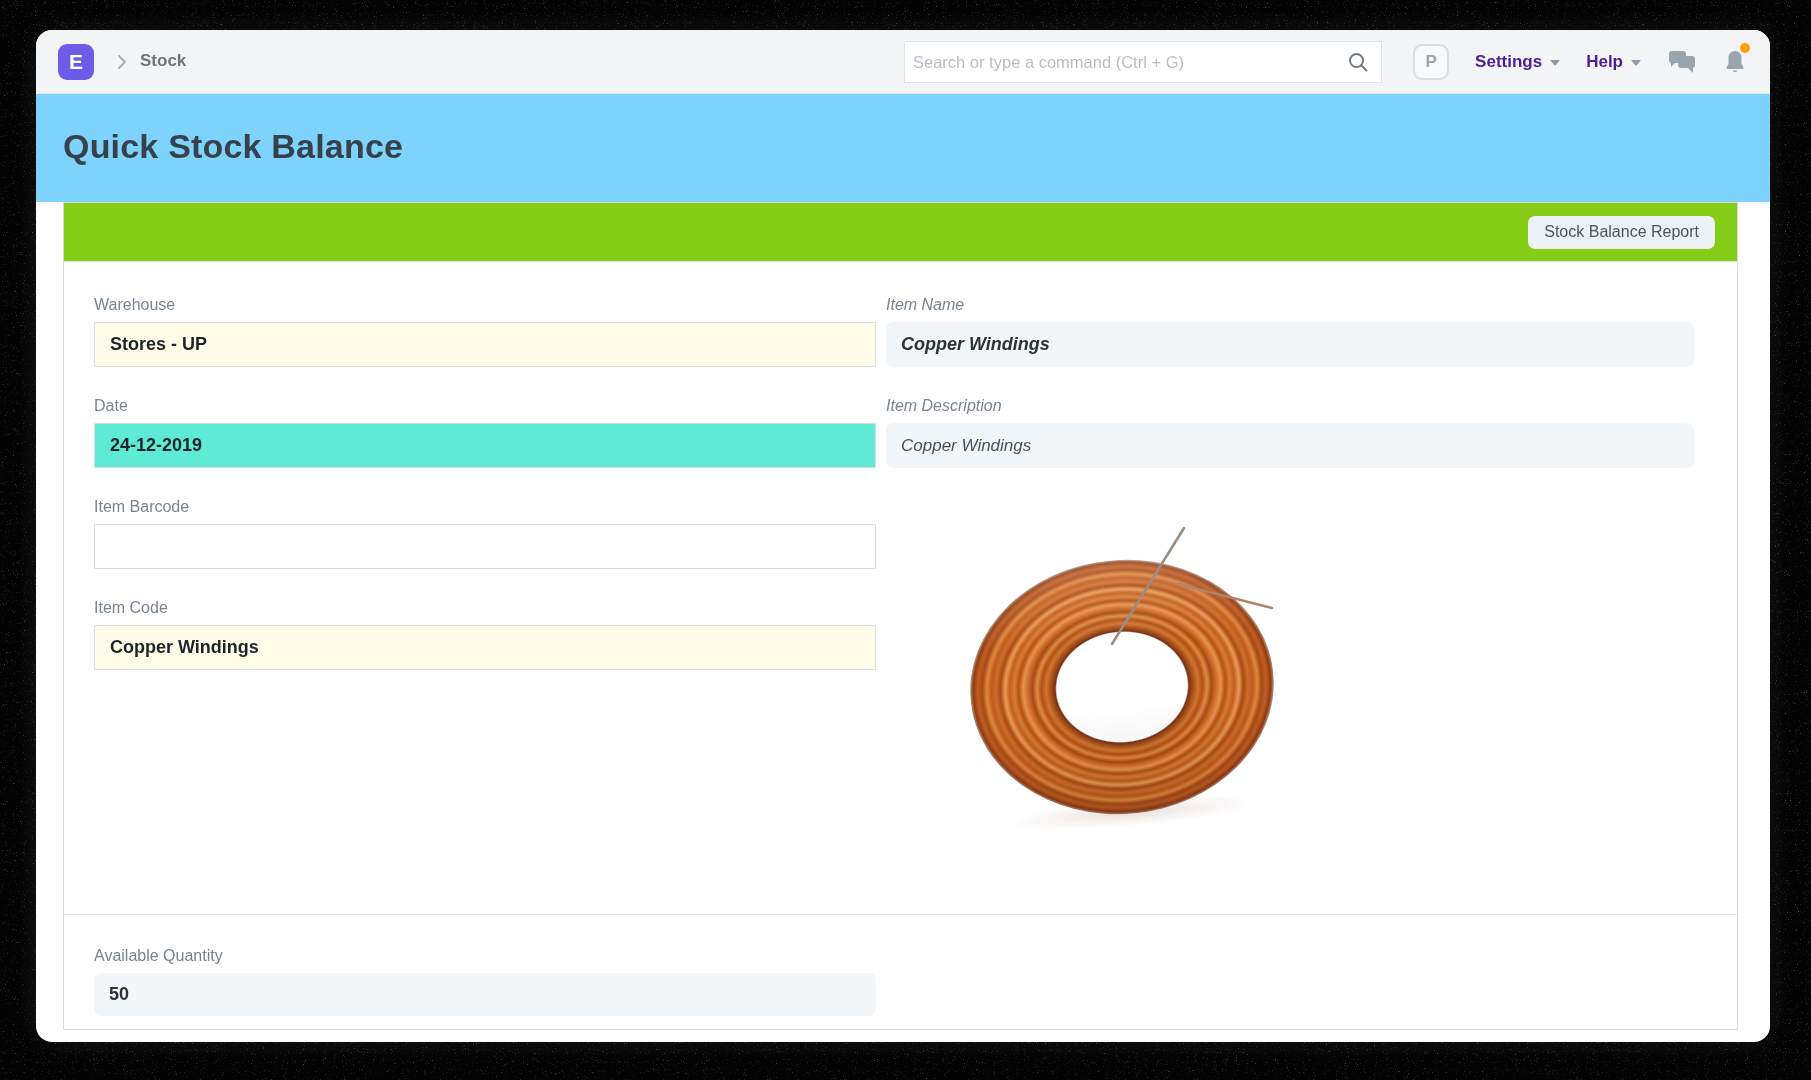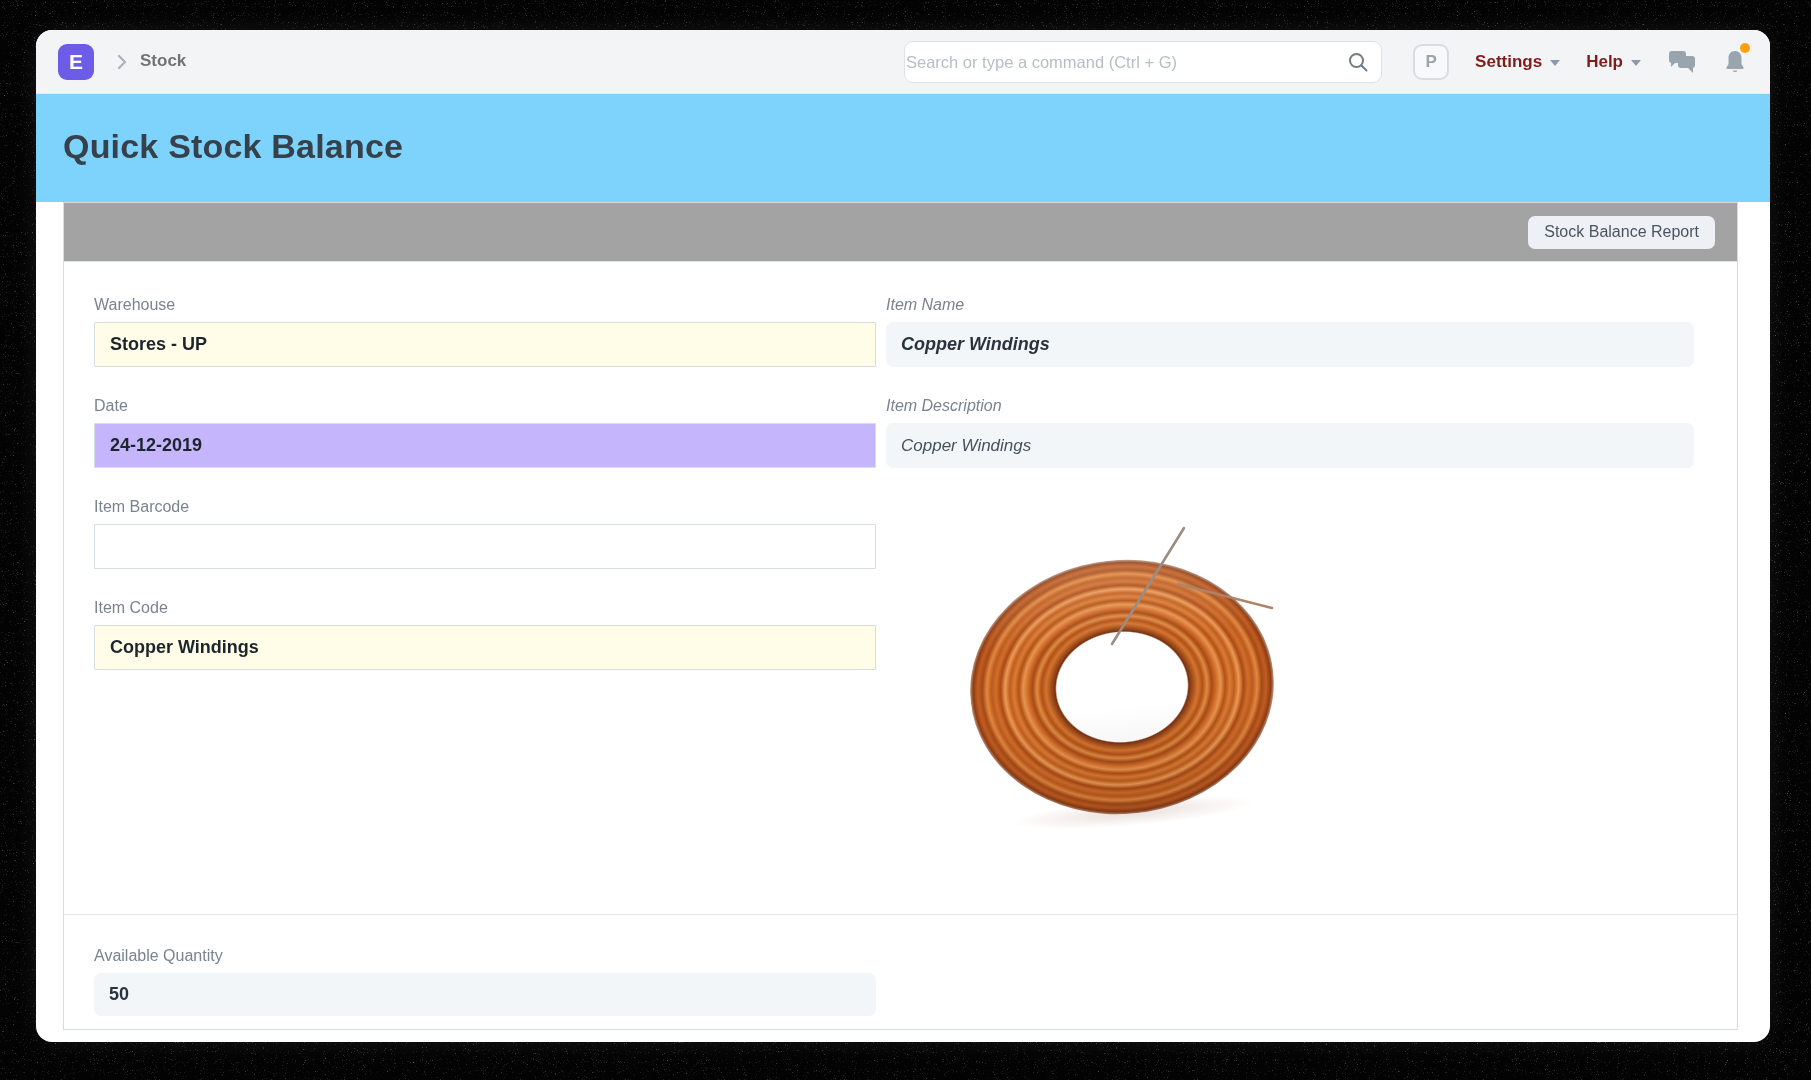--- a/index.html
+++ b/index.html
@@ -15,47 +15,47 @@
 
   
   .navbar { position:relative; height:64px; background:#f2f4f6; border-bottom:1px solid #e7ebee;
     display:flex; align-items:center; }
   .logo { position:absolute; left:22px; top:14px; width:36px; height:36px; border-radius:9px;
     background:#6c5ce7; color:#fff; font-size:21px; font-weight:700;
     display:flex; align-items:center; justify-content:center; cursor:pointer; }
   .crumb-chev { position:absolute; left:76px; top:22px; width:20px; height:20px; color:#aab3bb; }
   .crumb { position:absolute; left:104px; top:21px; font-size:17px; font-weight:700; color:#737373; cursor:pointer; }
   .search-wrap { position:absolute; left:868px; top:11px; width:478px; height:42px; }
-  .search-input { width:100%; height:100%; border:1px solid #dde2e6; border-radius:9px;
-    background:#fff; padding:0 46px 0 1px; font-size:16.5px; color:#737373;
+  .search-input { width:100%; height:100%; border:1px solid #dde2e6; border-radius:0;
+    background:#fff; padding:0 46px 0 8px; font-size:16.5px; color:#737373;
     font-family:"Liberation Sans", sans-serif; }
   .search-input::placeholder { color:#b6bec5; }
   .search-icon { position:absolute; right:13px; top:10px; width:22px; height:22px; color:#6f7b85; cursor:pointer; }
   .nav-right { position:absolute; right:23px; top:0; height:64px; display:flex; align-items:center; gap:26px; }
   .avatar { width:36px; height:36px; border-radius:9px; border:2px solid #d7dde1; background:#f7f9fa;
     color:#9aa5ad; font-size:17px; font-weight:600; display:flex; align-items:center; justify-content:center;
     cursor:pointer; }
   .nav-menu { display:flex; align-items:center; gap:8px; cursor:pointer; }
-  .nav-menu-label { font-size:17px; font-weight:700; color:#7f1d1d; }
+  .nav-menu-label { font-size:17px; font-weight:700; color:#4c1d95; }
   .caret-down { width:0; height:0; border-left:5px solid transparent; border-right:5px solid transparent;
     border-top:6px solid #8d99a6; margin-top:2px; }
   .chat-icon { width:30px; height:24px; color:#98a4ae; cursor:pointer; }
   .bell-wrap { position:relative; width:24px; height:26px; cursor:pointer; }
   .bell-icon { width:24px; height:26px; color:#98a4ae; }
   .notif-dot { position:absolute; right:-3px; top:-6px; width:10px; height:10px; border-radius:50%; }
 
   
   .page-head { position:relative; height:108px; background:#7dd3fc; }
   .page-title { position:absolute; left:27px; top:33px; font-size:34px; font-weight:700;
     color:#36414c; letter-spacing:.2px; }
 
   
   .card { position:absolute; left:27px; top:172px; width:1675px; height:828px;
     background:#fff; border:1px solid #d5dbe0; }
-  .toolbar { height:59px; background:#a3a3a3; border-bottom:1px solid #dfe4e8;
+  .toolbar { height:59px; background:#84cc16; border-bottom:1px solid #dfe4e8;
     display:flex; align-items:center; justify-content:flex-end; padding-right:22px; }
   .report-btn { height:33px; padding:0 16px; background:#edf0f4; color:#4a5560;
     font-size:16px; border:none; border-radius:7px; cursor:pointer;
     font-family:"Liberation Sans", sans-serif; }
 
   .form-body { position:relative; display:flex; height:651px; padding:0 43px 0 30px; }
   .col-left { width:782px; margin-right:10px; flex:none; }
   .col-right { flex:1; position:relative;font-style:italic; }
 
   .f-label { margin-top:29px; font-size:16px; line-height:20px; color:#79848f; }
@@ -157,21 +157,21 @@
         <button class="report-btn">Stock Balance Report</button>
       </div>
 
       <div class="form-body">
 
         <div class="col-left">
           <div class="f-label">Warehouse</div>
           <input class="field-input mandatory" type="text" value="Stores - UP" style="background: rgb(255, 252, 231);">
 
           <div class="f-label">Date</div>
-          <input class="field-input mandatory" type="text" value="24-12-2019" style="background: #c4b5fd;">
+          <input class="field-input mandatory" type="text" value="24-12-2019" style="background: #5eead4;">
 
           <div class="f-label">Item Barcode</div>
           <input class="field-input" type="text" value="" style="">
 
           <div class="f-label">Item Code</div>
           <input class="field-input mandatory" type="text" value="Copper Windings" style="background: rgb(255, 252, 231);">
         </div>
 
         <div class="col-right">
           <div class="f-label">Item Name</div>

